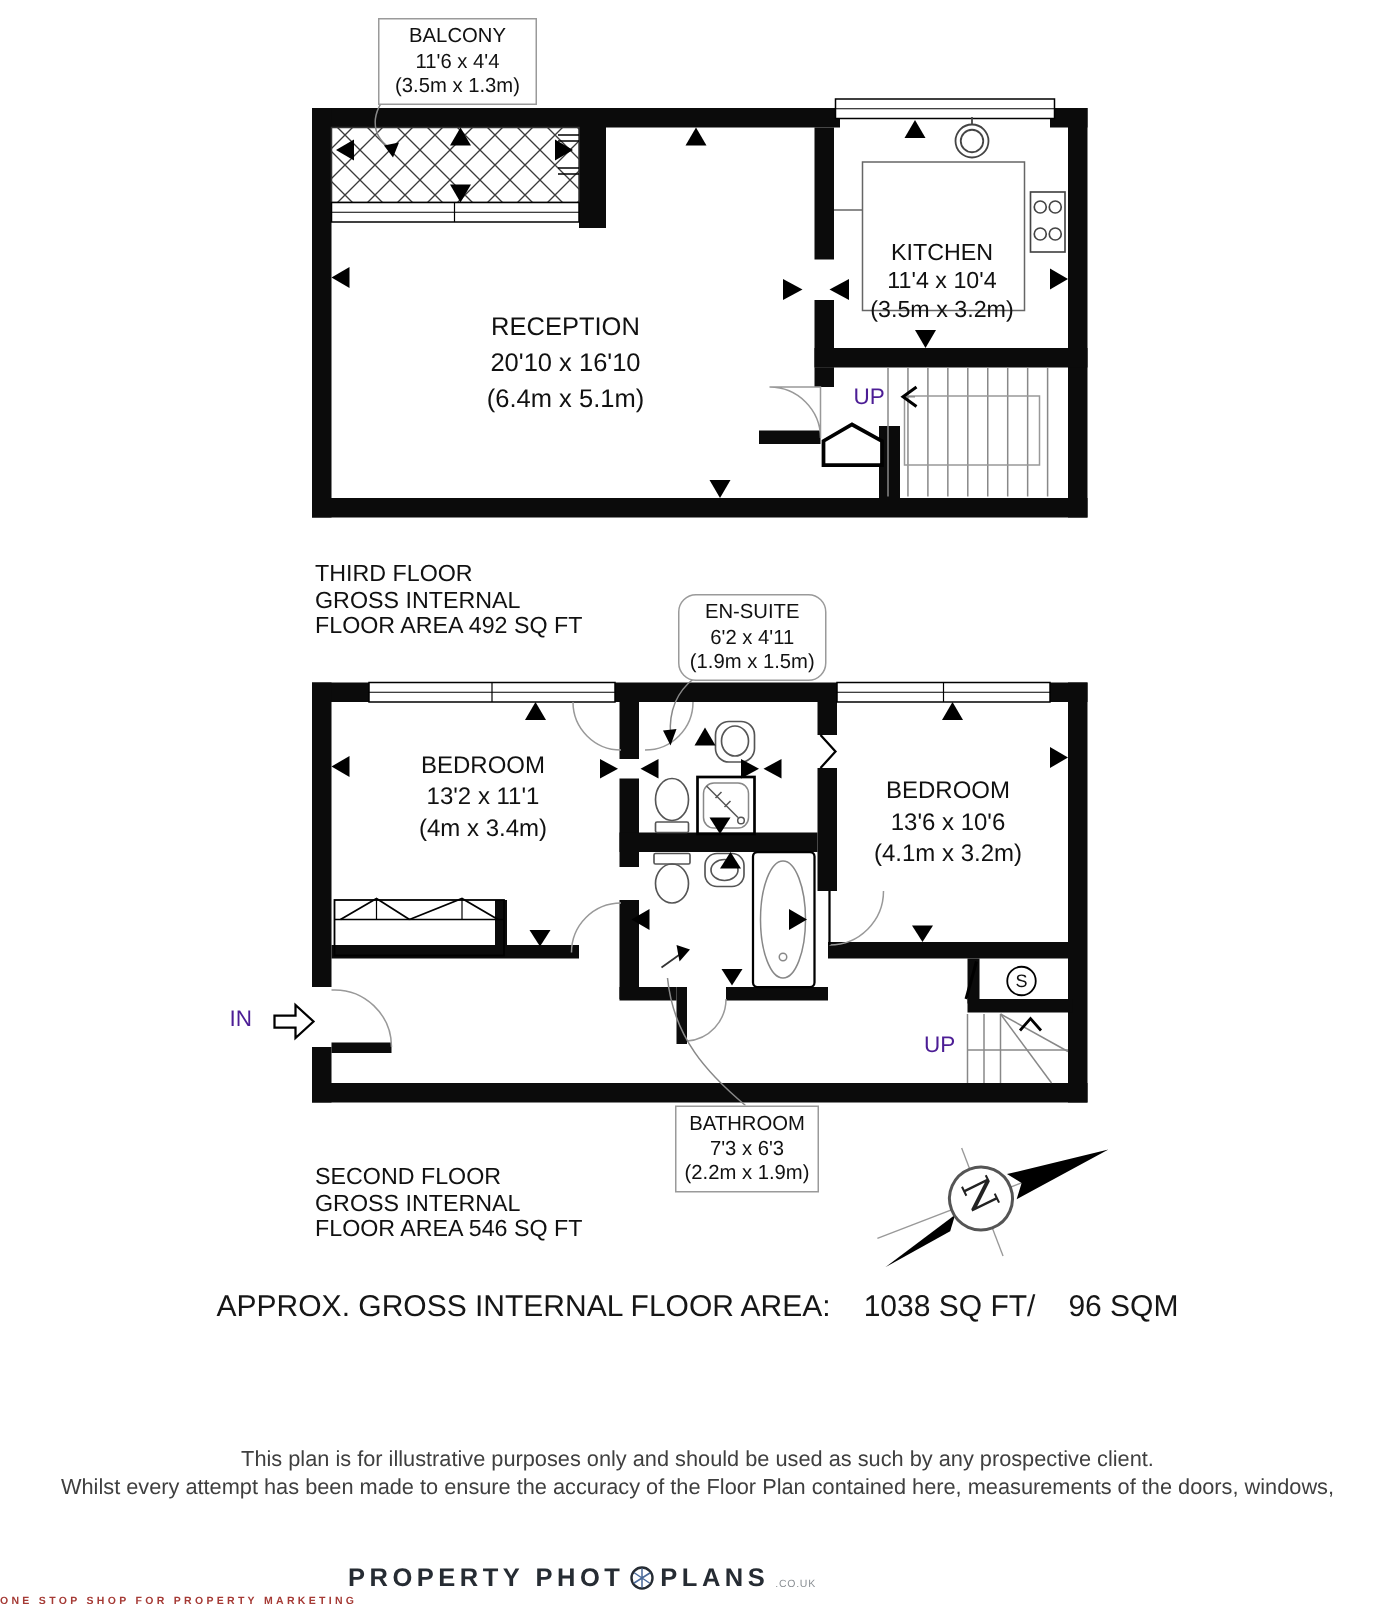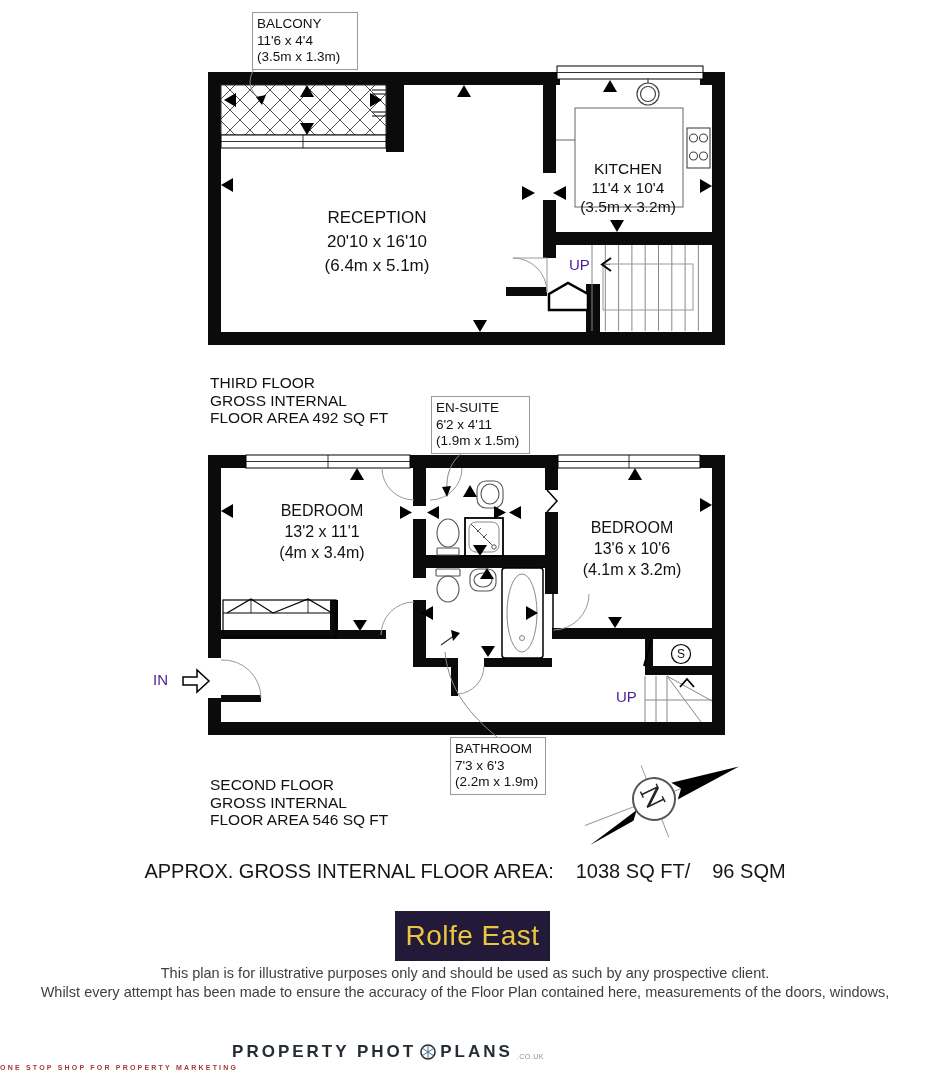--- a/index.html
+++ b/index.html
@@ -2,21 +2,21 @@
 <html><head>
 <meta charset="utf-8">
 <style>
   html,body{margin:0;padding:0;background:#fff;}
   .page{position:relative;width:930px;height:1080px;background:#ffffff;
         font-family:"Liberation Sans", sans-serif;color:#1a1a1a;overflow:hidden;}
   svg{position:absolute;left:0;top:0;}
   .room-label{position:absolute;text-align:center;transform:translateX(-50%);line-height:19px;font-size:15.5px;color:#111;}
   .room-label.big{font-size:17px;line-height:24px;}
   .room-label.med{line-height:21px;font-size:16px;}
-  .label-box{position:absolute;border:1px solid #9a9a9a;background:#fff;
+  .label-box{position:absolute;border:1px solid #9a9a9a;background:#fff;text-align:center;
              font-size:13.5px;line-height:16.5px;padding:3px 4px;color:#111;z-index:3;}
   .floor-title{position:absolute;font-size:15.5px;line-height:17.5px;color:#111;}
   .plan-word{position:absolute;font-size:15px;color:#4c1d95;}
   .compass-n{position:absolute;font-family:"DejaVu Serif",serif;font-size:26px;color:#222;
              transform:rotate(64deg);z-index:4;}
   .summary-row{position:absolute;left:0;top:860px;width:930px;display:flex;justify-content:center;
                gap:22px;font-size:20px;color:#161616;}
   .agency-logo{position:absolute;left:395px;top:911px;width:155px;height:50px;background:#221a38;
                display:flex;align-items:center;justify-content:center;}
   .agency-logo span{color:#e9c73f;font-size:28px;letter-spacing:.5px;}
@@ -282,21 +282,21 @@
 </div>
 
 <div class="plan-word" style="left:569px;top:256px;">UP</div>
 
 <div class="floor-title" style="left:210px;top:374px;">
   <div>THIRD FLOOR</div>
   <div>GROSS INTERNAL</div>
   <div>FLOOR AREA 492 SQ FT</div>
 </div>
 
-<div class="label-box" style="left:431px;top:396px;width:89px;">
+<div class="label-box" style="left:452px;top:396px;width:89px;border-radius:12px;">
   <div>EN-SUITE</div>
   <div>6'2 x 4'11</div>
   <div>(1.9m x 1.5m)</div>
 </div>
 
 <div class="room-label med" style="left:322px;top:500px;">
   <div>BEDROOM</div>
   <div>13'2 x 11'1</div>
   <div>(4m x 3.4m)</div>
 </div>
@@ -326,23 +326,20 @@
 </div>
 
 <div class="compass-n" style="left:641px;top:782px;">N</div>
 
 <div class="summary-row">
   <span>APPROX. GROSS INTERNAL FLOOR AREA:</span>
   <span>1038 SQ FT/</span>
   <span>96 SQM</span>
 </div>
 
-<div class="agency-logo">
-  <span>Rolfe East</span>
-</div>
 
 <div class="disclaimer" style="top:964px;">This plan is for illustrative purposes only and should be used as such by any prospective client.</div>
 <div class="disclaimer" style="top:982.5px;">Whilst every attempt has been made to ensure the accuracy of the Floor Plan contained here, measurements of the doors, windows,</div>
 
 <div class="footer">
   <div class="brand-row">
     <span class="brand-main">PROPERTY PHOT</span>
     <span style="display:inline-flex;">
       <svg width="16" height="16" viewBox="0 0 16 16" style="position:static;">
         <circle cx="8" cy="8" r="7" fill="none" stroke="#262c33" stroke-width="1.6"></circle>

